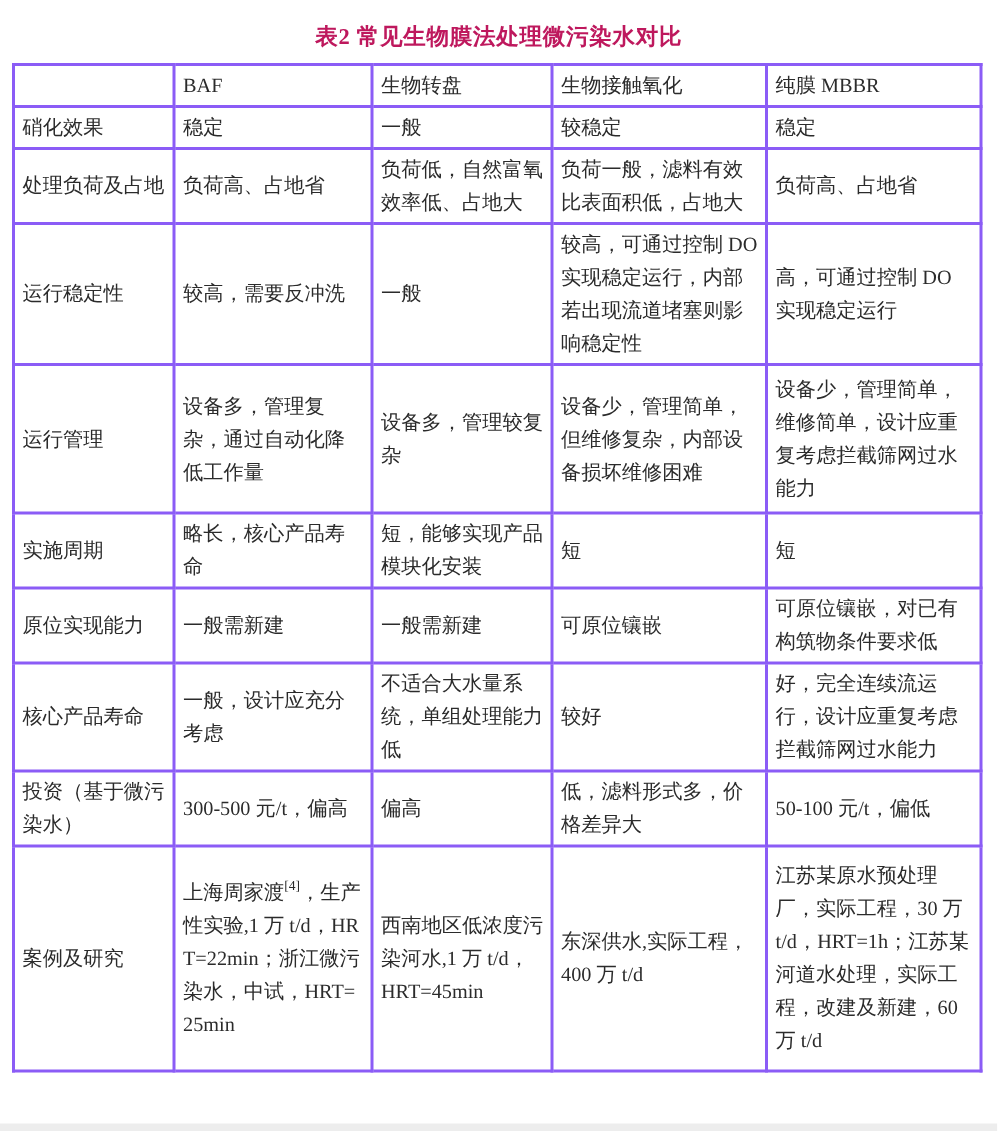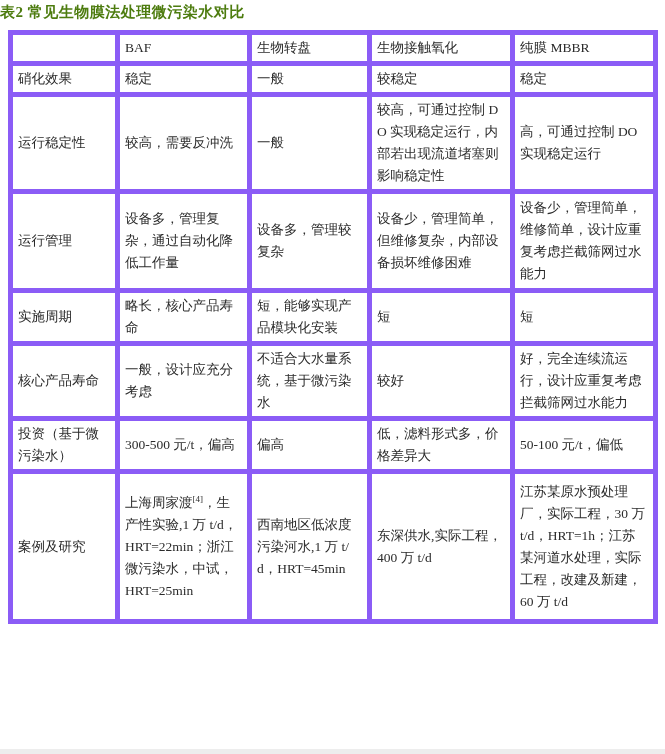--- a/index.html
+++ b/index.html
@@ -9,36 +9,37 @@
     font-family: "Liberation Serif", "DejaVu Serif", serif;
   }
   .page {
     position: relative;
     width: 665px;
     height: 754px;
     background: #ffffff;
     overflow: hidden;
   }
   .caption {
-    padding-top: 3px;
+    padding-top: 15px;
+    text-align: center;
     font-size: 15px;
     font-weight: bold;
-    color: #4d7c0f;
+    color: #be185d;
     letter-spacing: 0.5px;
   }
   table.cmp {
     border-collapse: collapse;
     table-layout: fixed;
     width: 645px;
     margin: 8px 0 0 8px;
     border: 2px solid #3c3c3c;
   }
   table.cmp th,
   table.cmp td {
-    border: 5px solid #8b5cf6;
+    border: 2px solid #8b5cf6;
     font-size: 13.5px;
     font-weight: normal;
     line-height: 22px;
     color: #2b2b2b;
     text-align: left;
     vertical-align: middle;
     padding: 2px 5px;
     word-break: break-all;
     overflow: hidden;
   }
@@ -95,20 +96,27 @@
       </tr>
     </thead>
     <tbody>
       <tr class="h25">
         <td>硝化效果</td>
         <td>稳定</td>
         <td>一般</td>
         <td>较稳定</td>
         <td>稳定</td>
       </tr>
+      <tr class="h46">
+        <td>处理负荷及占地</td>
+        <td>负荷高、占地省</td>
+        <td>负荷低，自然富氧效率低、占地大</td>
+        <td>负荷一般，滤料有效比表面积低，占地大</td>
+        <td>负荷高、占地省</td>
+      </tr>
       <tr class="h94">
         <td>运行稳定性</td>
         <td>较高，需要反冲洗</td>
         <td>一般</td>
         <td>较高，可通过控制 DO 实现稳定运行，内部若出现流道堵塞则影响稳定性</td>
         <td>高，可通过控制 DO 实现稳定运行</td>
       </tr>
       <tr class="h99">
         <td>运行管理</td>
         <td>设备多，管理复杂，通过自动化降低工作量</td>
@@ -116,24 +124,31 @@
         <td>设备少，管理简单，但维修复杂，内部设备损坏维修困难</td>
         <td>设备少，管理简单，维修简单，设计应重复考虑拦截筛网过水能力</td>
       </tr>
       <tr class="h49">
         <td>实施周期</td>
         <td>略长，核心产品寿命</td>
         <td>短，能够实现产品模块化安装</td>
         <td>短</td>
         <td>短</td>
       </tr>
+      <tr class="h46">
+        <td>原位实现能力</td>
+        <td>一般需新建</td>
+        <td>一般需新建</td>
+        <td>可原位镶嵌</td>
+        <td>可原位镶嵌，对已有构筑物条件要求低</td>
+      </tr>
       <tr class="h69">
         <td>核心产品寿命</td>
         <td>一般，设计应充分考虑</td>
-        <td>不适合大水量系统，基于微污染水</td>
+        <td>不适合大水量系统，单组处理能力低</td>
         <td>较好</td>
         <td>好，完全连续流运行，设计应重复考虑拦截筛网过水能力</td>
       </tr>
       <tr class="h45">
         <td>投资（基于微污染水）</td>
         <td>300-500 元/t，偏高</td>
         <td>偏高</td>
         <td>低，滤料形式多，价格差异大</td>
         <td>50-100 元/t，偏低</td>
       </tr>

